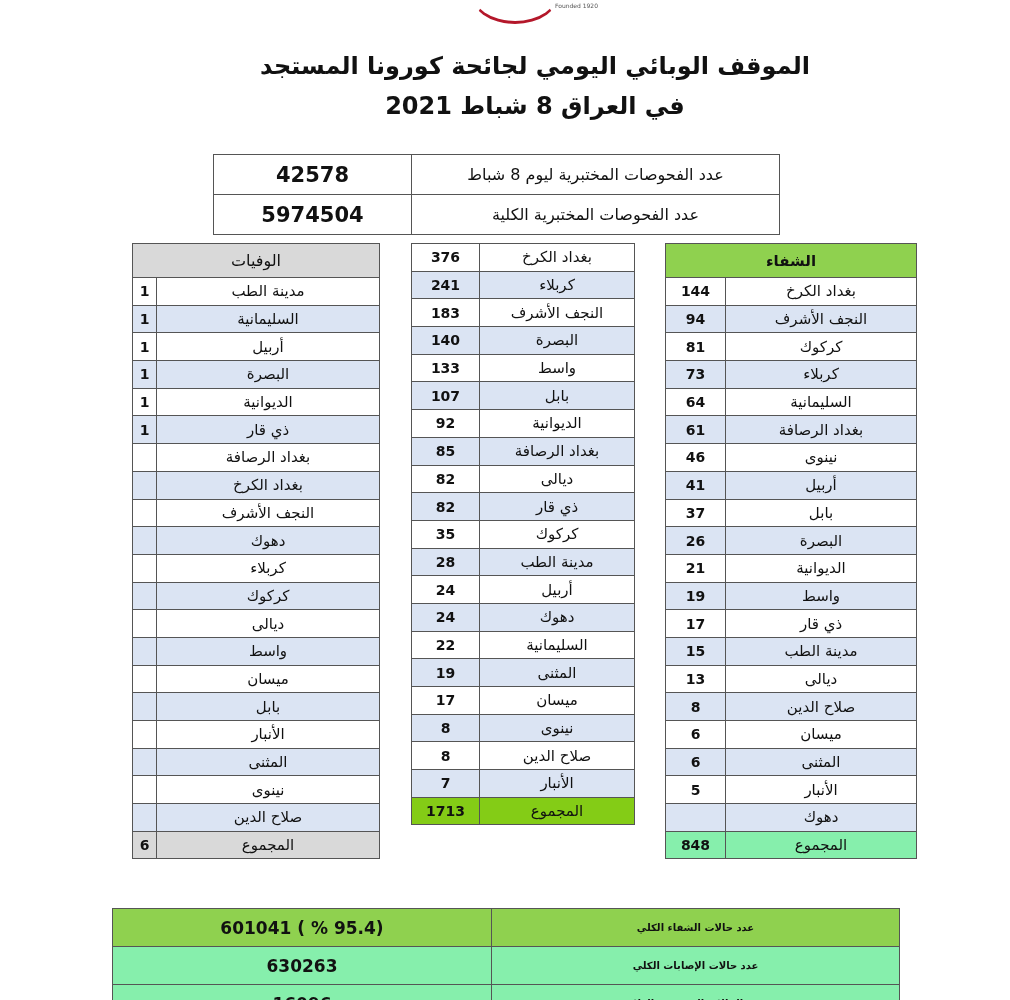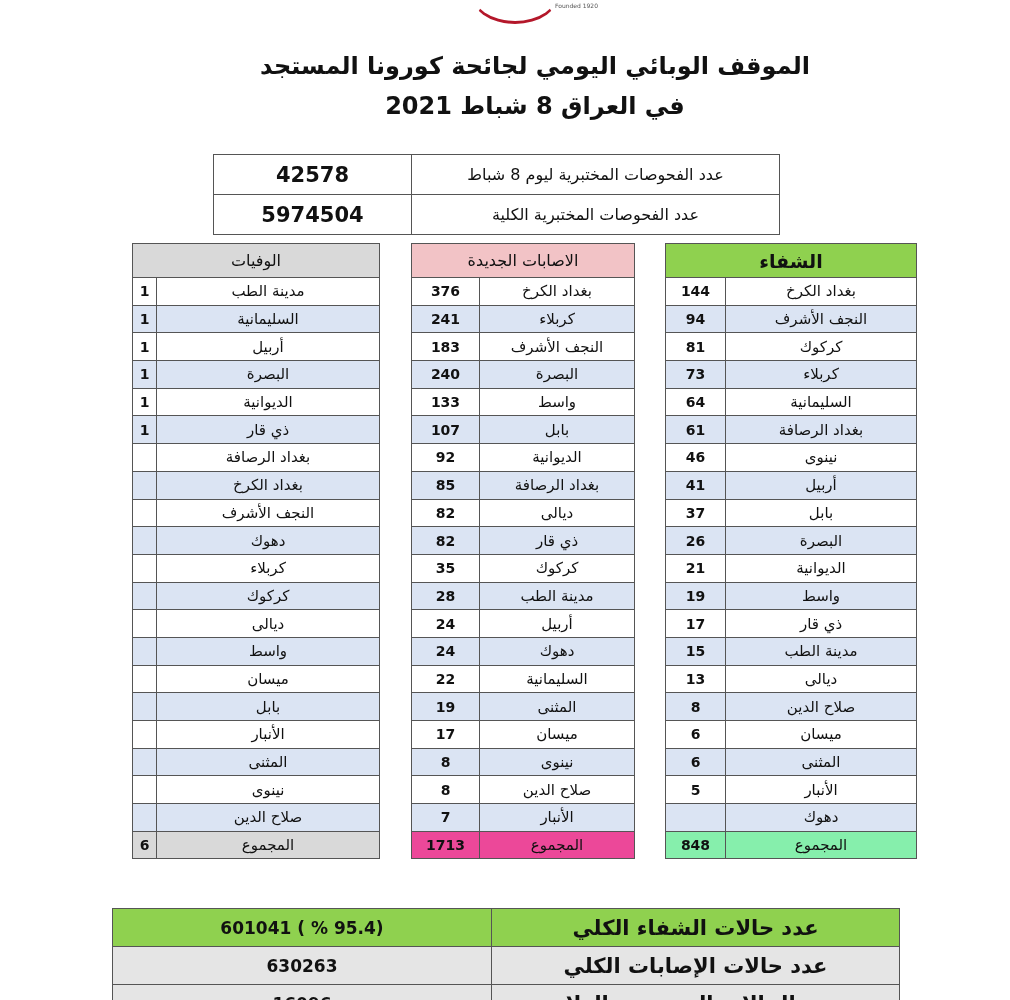--- a/index.html
+++ b/index.html
@@ -23,39 +23,39 @@
   #tests td { height: 40px; font-size: 17px; }
   #tests td.lbl { width: 368px; font-weight: normal; font-size: 16px; }
   #tests td.val { font-size: 21px; }
 
   .col { top: 243px; margin-left: 18px; }
   #recov { left: 647px; width: 252px; }
   #cases { left: 393px; width: 224px; }
   #deaths { left: 114px; width: 248px; }
 
   td.hdr { height: 34px; font-size: 16px; }
-  #recov td.hdr { background: #8fd14f; font-size: 19px; }
+  #recov td.hdr { background: #8fd14f; font-size: 15px; }
   #cases td.hdr { background: #f2c3c6; font-weight: normal; }
   #deaths td.hdr { background: #d9d9d9; font-weight: normal; }
 
   td.name { font-weight: normal; font-size: 15px; }
   tr.alt td { background: #dbe4f3; }
   #recov td.num { width: 60px; }
   #cases td.num { width: 68px; }
   #deaths td.num { width: 24px; }
 
   #recov tr.tot td { background: #86efac; }
-  #cases tr.tot td { background: #ec4899; }
+  #cases tr.tot td { background: #84cc16; }
   #deaths tr.tot td { background: #d9d9d9; }
 
   #summary { left: 112px; top: 908px; width: 788px; }
   #summary td { height: 38px; font-size: 17px; }
-  #summary td.lbl { width: 408px; font-size: 21px; }
+  #summary td.lbl { width: 408px; font-size: 10px; }
   #summary tr.green td { background: #8fd14f; }
-  #summary tr.pink td { background: #e5e5e5; }
+  #summary tr.pink td { background: #86efac; }
 </style>
 </head>
 <body>
 
 <div class="logo">
   <div class="logo-arc"></div>
   <div class="logo-text">Founded 1920</div>
 </div>
 
 <div class="title l1">الموقف الوبائي اليومي لجائحة كورونا المستجد</div>
@@ -160,38 +160,35 @@
       <td class="num"></td>
     </tr>
       <tr class="tot">
     <td class="name">المجموع</td>
     <td class="num">848</td>
   </tr>
     </tbody>
   </table>
 <table id="cases" class="col">
     <tbody>
-      <tr>
-        <td class="hdr" colspan="2">الاصابات الجديدة</td>
-      </tr>
       <tr class="">
       <td class="name">بغداد الكرخ</td>
       <td class="num">376</td>
     </tr>
       <tr class="alt">
       <td class="name">كربلاء</td>
       <td class="num">241</td>
     </tr>
       <tr class="">
       <td class="name">النجف الأشرف</td>
       <td class="num">183</td>
     </tr>
       <tr class="alt">
       <td class="name">البصرة</td>
-      <td class="num">240</td>
+      <td class="num">140</td>
     </tr>
       <tr class="">
       <td class="name">واسط</td>
       <td class="num">133</td>
     </tr>
       <tr class="alt">
       <td class="name">بابل</td>
       <td class="num">107</td>
     </tr>
       <tr class="">

